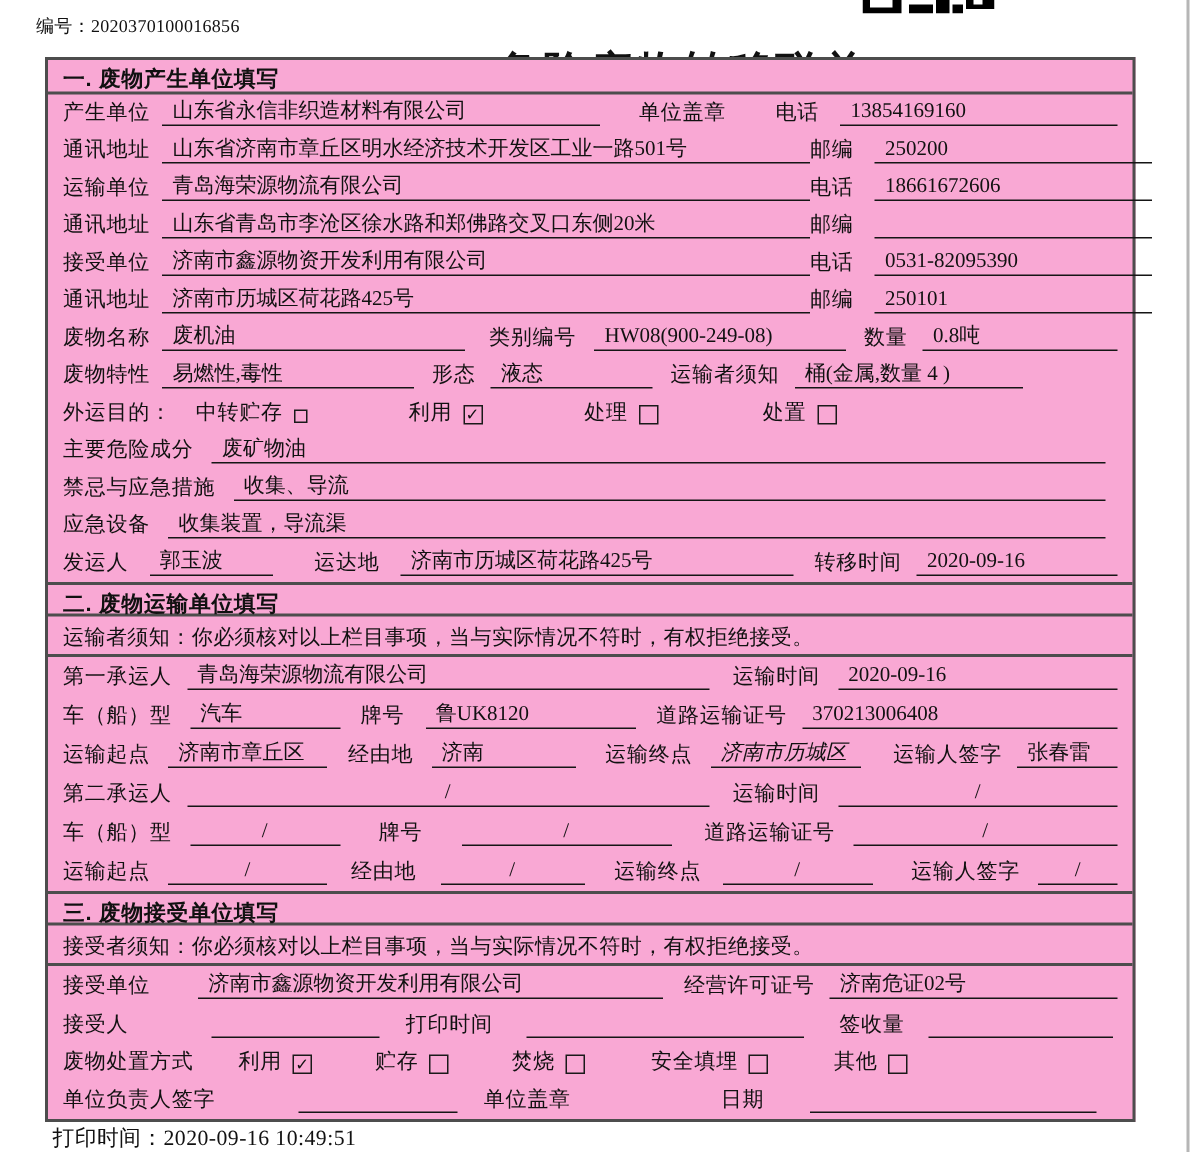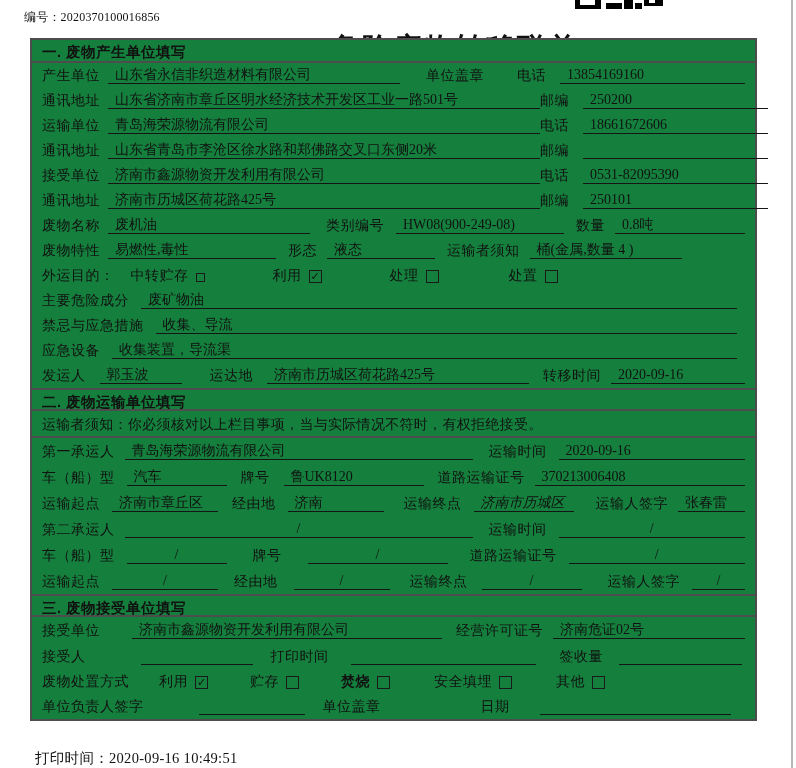--- a/index.html
+++ b/index.html
@@ -8,21 +8,21 @@
 
   .page-edge { position:absolute; left:791px; top:0; width:2px; height:768px; background:#b6b6b6; }
 
   .topbar { position:relative; height:38px; }
   .serial { position:absolute; left:24px; top:9px; font-size:12px; letter-spacing:0.2px; }
   .doc-title { position:absolute; left:331px; top:1px; font-size:29px; font-weight:bold;
                font-family:"Liberation Sans","DejaVu Sans",sans-serif; letter-spacing:2px;margin-top:28px; }
   .qr-frag { position:absolute; left:575px; top:0; }
 
   .form-table { position:absolute; left:30px; top:38px; width:727px;
-                border:2px solid #4d4d4d; background:#15803d; }
+                border:2px solid #4d4d4d; background:#f9a8d4; }
 
   .sec { height:23px; border-top:2px solid #4d4d4d; border-bottom:2px solid #4d4d4d;
          font-family:"Liberation Sans","DejaVu Sans",sans-serif; font-weight:bold;
          font-size:14.5px; padding:3px 0 0 10px; letter-spacing:0.5px; }
   .sec.first { border-top:none; }
 
   .notice { height:27px; border-bottom:2px solid #4d4d4d; font-size:14px;
             padding:5px 0 0 10px; letter-spacing:0.3px; }
 
   .row { display:flex; align-items:flex-end; height:25px; padding:0 10px 4px 10px;
@@ -226,20 +226,21 @@
     <span class="val c" style="width:106px;margin-left:12px;">/</span>
     <span class="lbl" style="margin-left:16px;">经由地</span>
     <span class="val c" style="width:96px;margin-left:16px;">/</span>
     <span class="lbl" style="margin-left:20px;">运输终点</span>
     <span class="val c" style="width:100px;margin-left:14px;">/</span>
     <span class="lbl" style="margin-left:26px;">运输人签字</span>
     <span class="val c grow" style="margin-left:12px;">/</span>
   </div>
 
   <div class="sec">三. 废物接受单位填写</div>
+  <div class="notice">接受者须知：你必须核对以上栏目事项，当与实际情况不符时，有权拒绝接受。</div>
 
   <div class="row tall">
     <span class="lbl">接受单位</span>
     <span class="val" style="width:310px;margin-left:32px;">济南市鑫源物资开发利用有限公司</span>
     <span class="lbl" style="margin-left:14px;">经营许可证号</span>
     <span class="val grow" style="margin-left:10px;">济南危证02号</span>
   </div>
 
   <div class="row tall">
     <span class="lbl">接受人</span>
@@ -249,21 +250,21 @@
     <span class="lbl" style="margin-left:24px;">签收量</span>
     <span class="val" style="width:123px;margin-left:16px;margin-right:20px;"></span>
   </div>
 
   <div class="row">
     <span class="lbl">废物处置方式</span>
     <span class="lbl" style="margin-left:30px;">利用</span>
     <span class="cb">✓</span>
     <span class="lbl" style="margin-left:42px;">贮存</span>
     <span class="cb"></span>
-    <span class="lbl" style="margin-left:42px;font-weight:bold;">焚烧</span>
+    <span class="lbl" style="margin-left:42px;">焚烧</span>
     <span class="cb"></span>
     <span class="lbl" style="margin-left:44px;">安全填埋</span>
     <span class="cb"></span>
     <span class="lbl" style="margin-left:44px;">其他</span>
     <span class="cb"></span>
   </div>
 
   <div class="row">
     <span class="lbl">单位负责人签字</span>
     <span class="val" style="width:106px;margin-left:55px;"></span>

